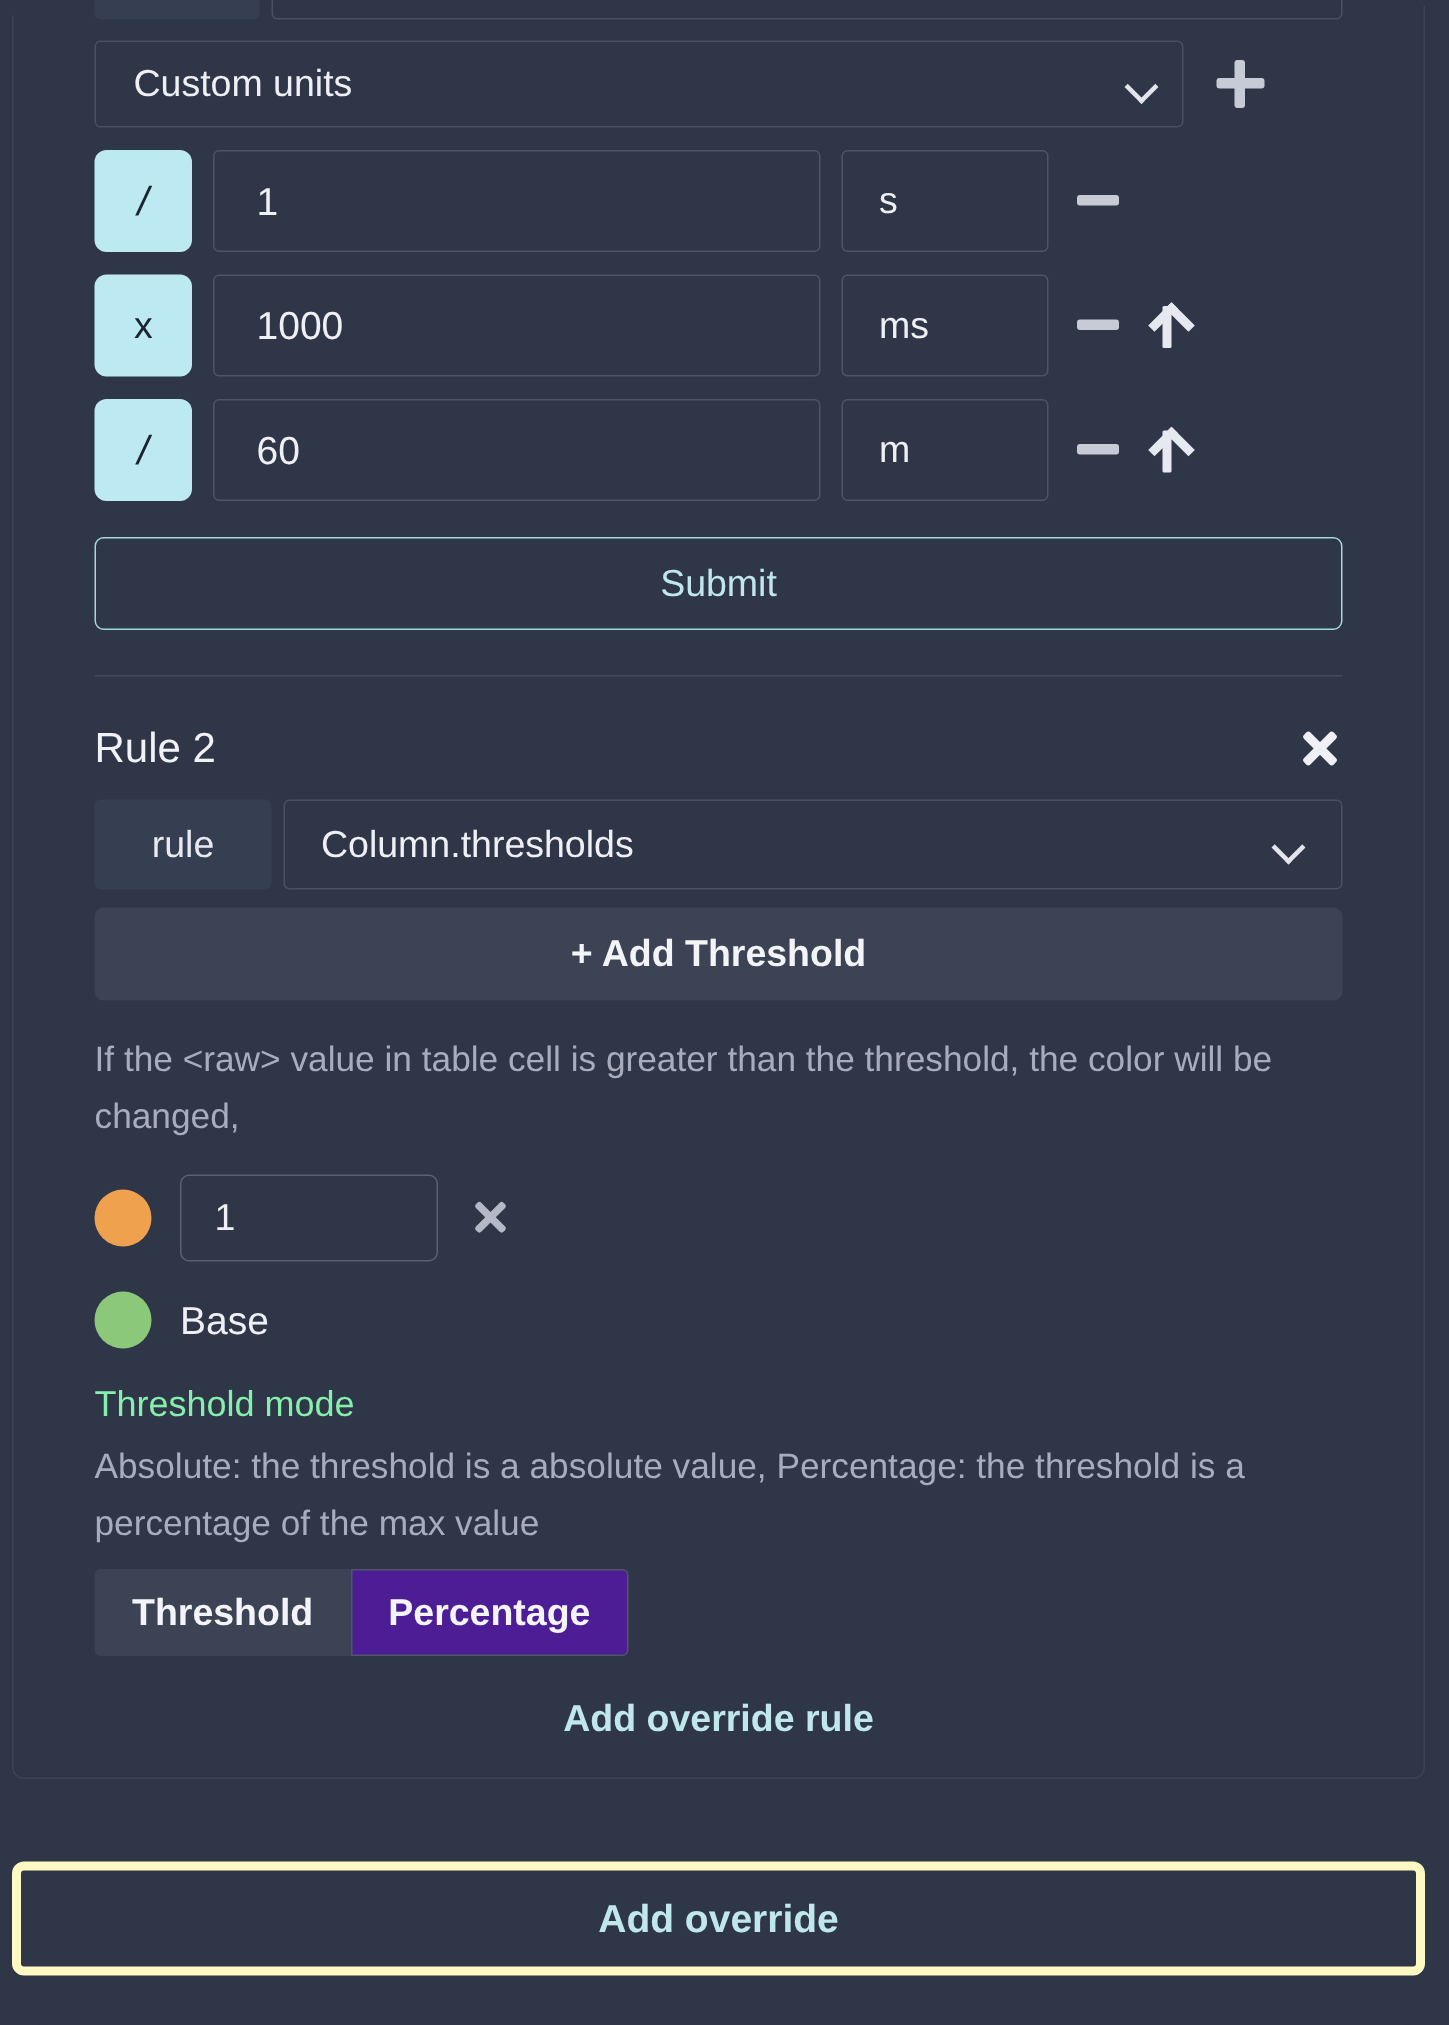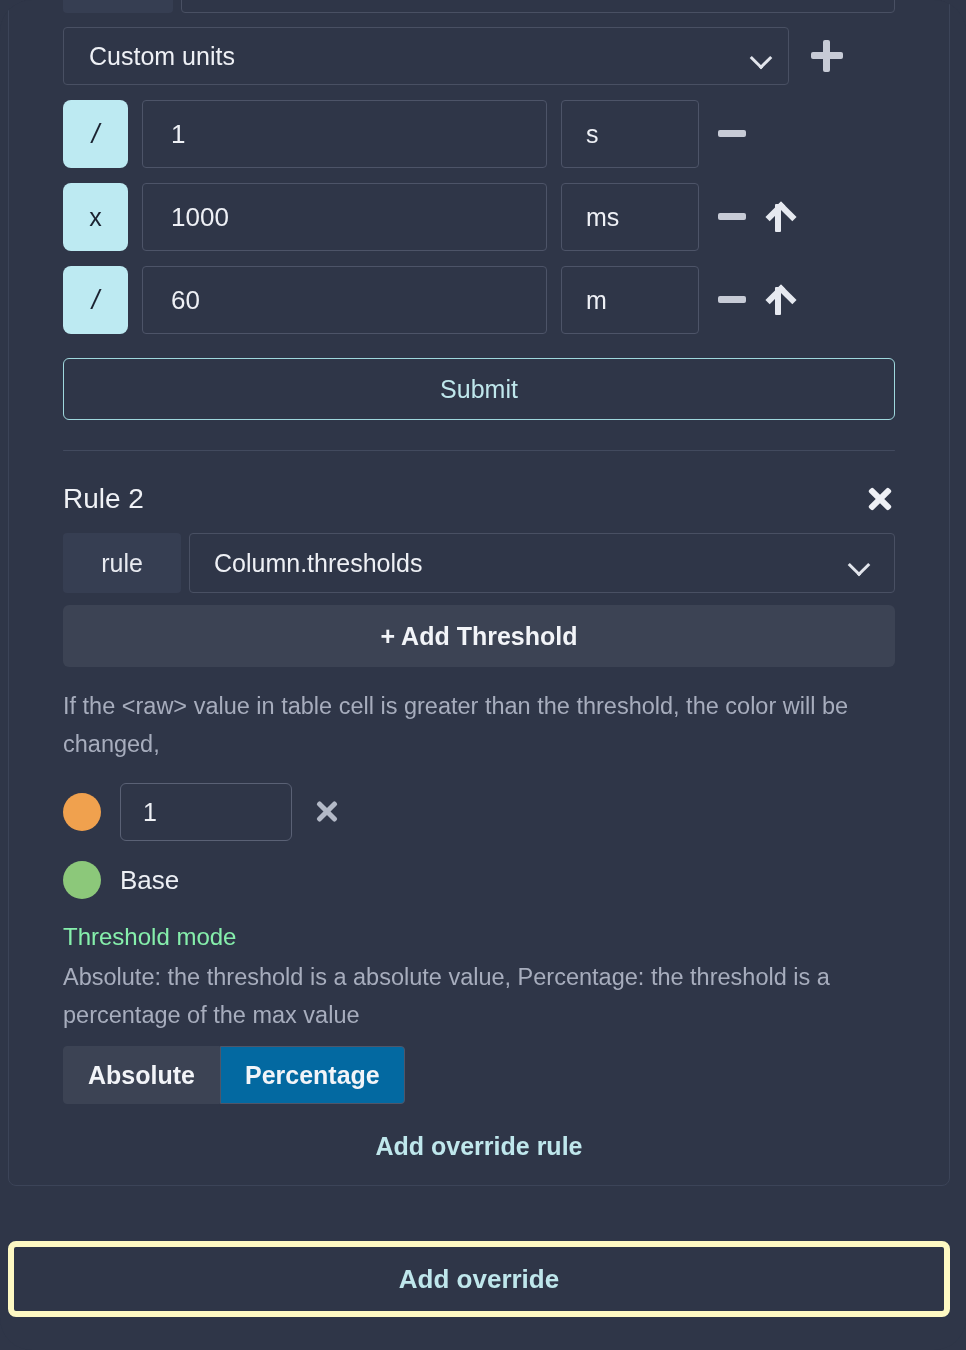--- a/index.html
+++ b/index.html
@@ -357,21 +357,21 @@
     font-weight: bold;
     color: #f2f4f8;
     cursor: pointer;
   }
   .mode-btn.selected {
     background: #3c4354;
     border: 1px solid #3c4354;
     border-radius: 4px 0 0 4px;
   }
   .mode-btn.unselected {
-    background: #0369a1;
+    background: #4c1d95;
     border: 1px solid #4f5669;
     border-radius: 0 4px 4px 0;
   }
 
   .add-override-rule {
     margin-top: 28px;
     text-align: center;
     color: #bfe7ec;
     font-size: 25px;
     font-weight: bold;
@@ -479,21 +479,21 @@
 
       <div class="base-row">
         <div class="color-dot" style="background:#8cc87a"></div>
         <div class="base-label">Base</div>
       </div>
 
       <div class="mode-title">Threshold mode</div>
       <div class="mode-desc">Absolute: the threshold is a absolute value, Percentage: the threshold is a percentage of the max value</div>
 
       <div class="mode-btns">
-        <div class="mode-btn selected">Absolute</div>
+        <div class="mode-btn selected">Threshold</div>
         <div class="mode-btn unselected">Percentage</div>
       </div>
 
       <div class="add-override-rule">Add override rule</div>
 
     </div>
   </div>
 
   <div class="add-override-btn">Add override</div>
 

